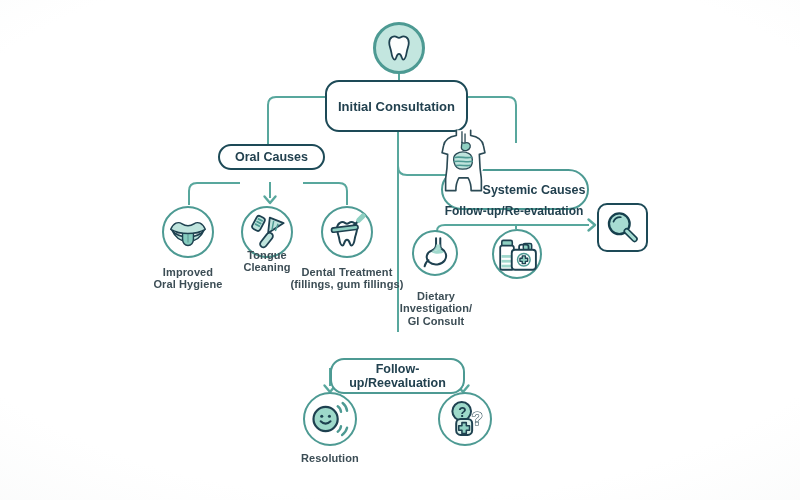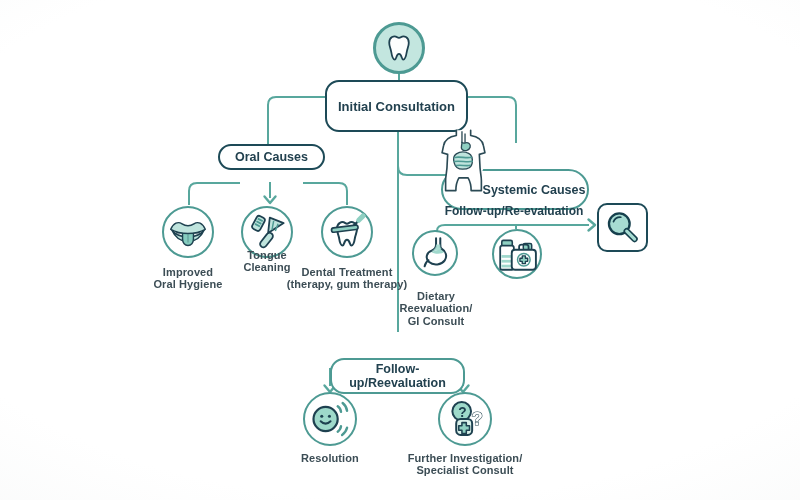--- a/index.html
+++ b/index.html
@@ -187,28 +187,24 @@
   <div class="caption" style="left:188px;top:266px;width:92px;">
     <div>Improved</div>
     <div>Oral Hygiene</div>
   </div>
   <div class="caption" style="left:267px;top:249px;width:80px;">
     <div>Tongue</div>
     <div>Cleaning</div>
   </div>
   <div class="caption" style="left:347px;top:266px;width:140px;">
     <div>Dental Treatment</div>
-    <div>(therapy, gum therapy)</div>
+    <div>(fillings, gum fillings)</div>
   </div>
   <div class="caption" style="left:436px;top:290px;width:96px;">
     <div>Dietary</div>
-    <div>Reevaluation/</div>
+    <div>Investigation/</div>
     <div>GI Consult</div>
   </div>
   <div class="caption" style="left:330px;top:452px;width:90px;">
     <div>Resolution</div>
   </div>
-  <div class="caption" style="left:465px;top:452px;width:140px;">
-    <div>Further Investigation/</div>
-    <div>Specialist Consult</div>
-  </div>
 
 </div>
 
 </body></html>

